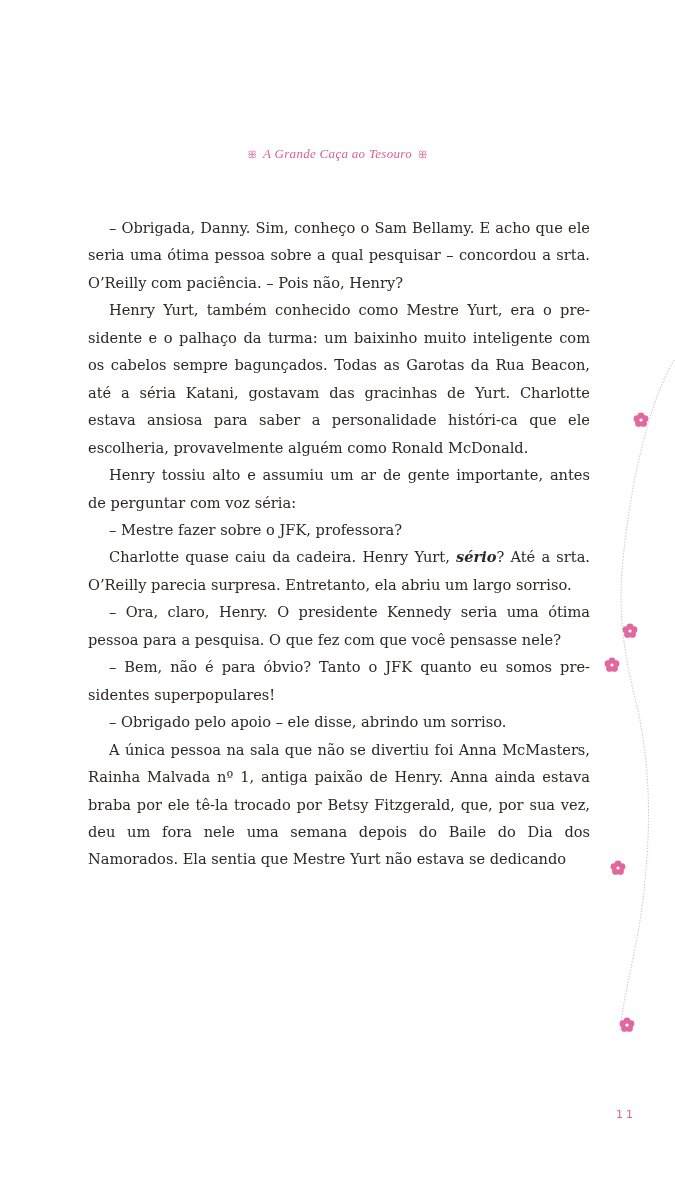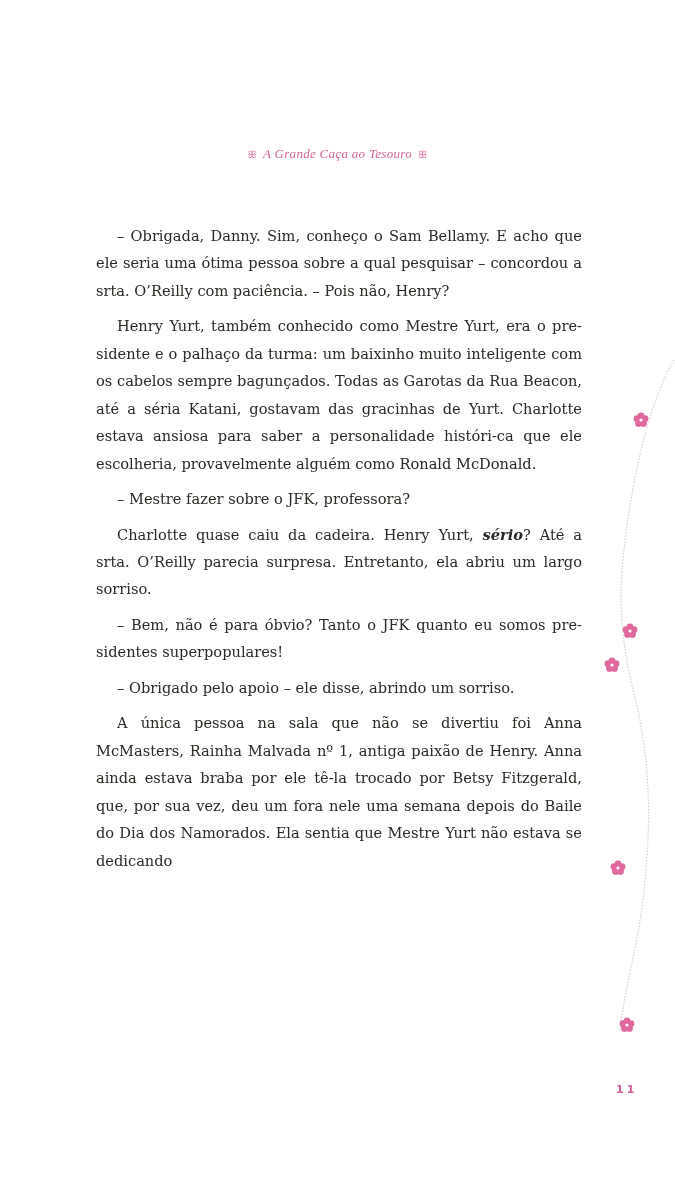--- a/index.html
+++ b/index.html
@@ -23,45 +23,47 @@
   .running-header .orn { font-size: 10px; margin: 0 6px; color: #d7609a; font-style: normal; }
   .body-text {
     position: absolute; left: 88px; top: 214px; width: 502px;
     font-family: "DejaVu Serif", serif;
     font-size: 14.6px;
     line-height: 27.45px;
     color: #2c2824;
     text-align: justify;
     hyphens: manual;
   }
-  .body-text p { margin: 8px; text-indent: 21px; }
+  .body-text p { margin: 0; text-indent: 21px; }
   .body-text em { font-style: italic; font-weight: bold; }
   .vine { position: absolute; left: 590px; top: 340px; width: 85px; height: 700px; }
   .flower { position: absolute; width: 16px; height: 16px; }
   .page-number {
-    position: absolute; left: 616px; top: 1083px;
+    position: absolute; left: 616px; top: 1108px;
     font-family: "DejaVu Sans", sans-serif;
-    font-size: 11px; font-weight: bold;
+    font-size: 11px; font-weight: normal;
     color: #d7609a; letter-spacing: 3px;
   }
 </style>
 </head>
 <body>
 
 <div class="page">
 
   <div class="running-header">
     <span class="orn">ꕥ</span><span>A Grande Caça ao Tesouro</span><span class="orn">ꕥ</span>
   </div>
 
   <div class="body-text">
     <p>– Obrigada, Danny. Sim, conheço o Sam Bellamy. E acho que ele seria uma ótima pessoa sobre a qual pesquisar – concordou a srta. O’Reilly com paciência. – Pois não, Henry?</p>
     <p>Henry Yurt, também conhecido como Mestre Yurt, era o pre-sidente e o palhaço da turma: um baixinho muito inteligente com os cabelos sempre bagunçados. Todas as Garotas da Rua Beacon, até a séria Katani, gostavam das gracinhas de Yurt. Charlotte estava ansiosa para saber a personalidade históri-ca que ele escolheria, provavelmente alguém como Ronald McDonald.</p>
+    <p>Henry tossiu alto e assumiu um ar de gente importante, antes de perguntar com voz séria:</p>
     <p>– Mestre fazer sobre o JFK, professora?</p>
     <p><span>Charlotte quase caiu da cadeira. Henry Yurt, </span><em>sério</em><span>? Até a srta. O’Reilly parecia surpresa. Entretanto, ela abriu um largo sorriso.</span></p>
+    <p>– Ora, claro, Henry. O presidente Kennedy seria uma ótima pessoa para a pesquisa. O que fez com que você pensasse nele?</p>
     <p>– Bem, não é para óbvio? Tanto o JFK quanto eu somos pre-sidentes superpopulares!</p>
     <p>– Obrigado pelo apoio – ele disse, abrindo um sorriso.</p>
     <p>A única pessoa na sala que não se divertiu foi Anna McMasters, Rainha Malvada nº 1, antiga paixão de Henry. Anna ainda estava braba por ele tê-la trocado por Betsy Fitzgerald, que, por sua vez, deu um fora nele uma semana depois do Baile do Dia dos Namorados. Ela sentia que Mestre Yurt não estava se dedicando</p>
   </div>
 
   <svg class="vine" viewBox="0 0 85 700" xmlns="http://www.w3.org/2000/svg">
     <path d="M84 20 C 60 60, 40 140, 32 230 C 28 290, 38 330, 48 370 C 58 420, 62 470, 55 540 C 50 600, 36 640, 30 690" fill="none" stroke="#d9c7cf" stroke-width="1.1" stroke-dasharray="1.5 1.5"></path>
   </svg>
 
   <div id="flowers">

